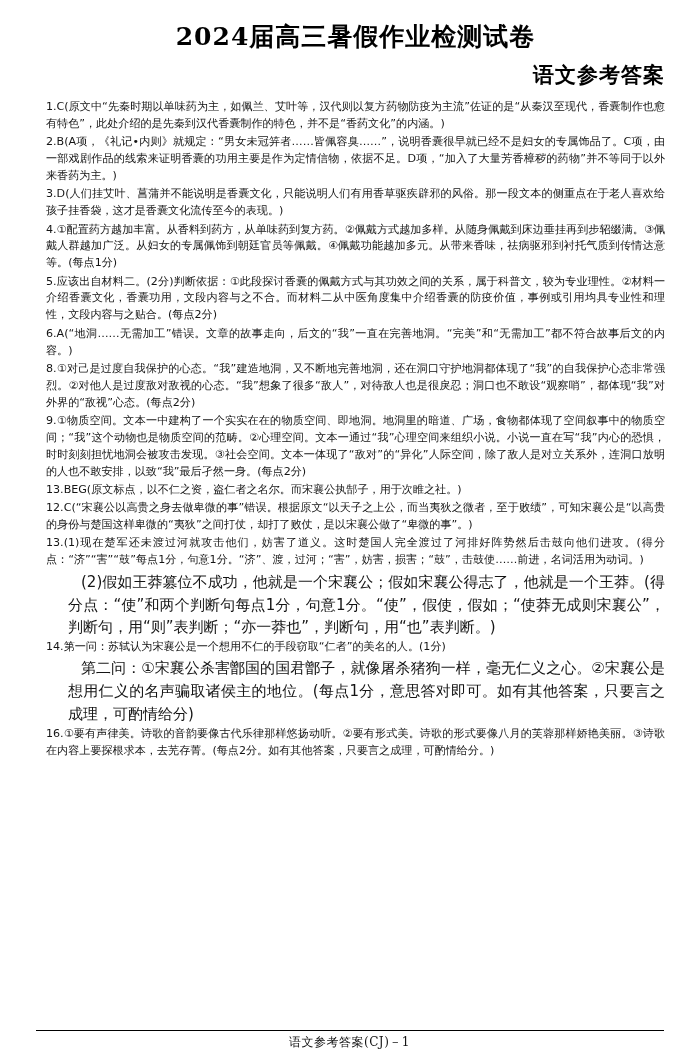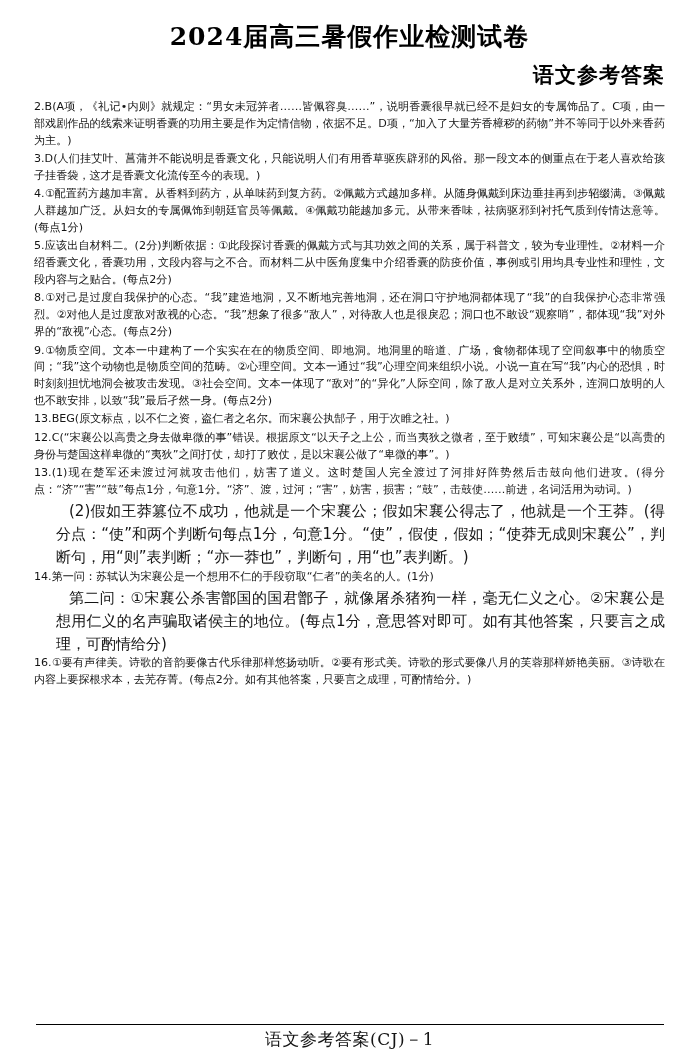--- a/index.html
+++ b/index.html
@@ -11,21 +11,21 @@
     width: 699px;
     min-height: 1057px;
     font-family: "DejaVu Sans", "Liberation Sans", sans-serif;
     color: #141414;
     position: relative;
   }
   .page {
     width: 699px;
     min-height: 1057px;
     box-sizing: border-box;
-    padding: 14px 34px 28px 34px;
+    padding: 14px 34px 28px 46px;
     position: relative;
   }
   .doc-title {
     text-align: center;
     font-family: "DejaVu Serif", "Liberation Serif", serif;
     font-weight: bold;
     font-size: 25px;
     letter-spacing: 1px;
     margin: 6px 0 2px 0;
     color: #000;
@@ -67,52 +67,58 @@
     right: 0;
     bottom: 6px;
     text-align: center;
   }
   .footer-inner {
     display: inline-block;
     border-top: 1.6px solid #000;
     border-bottom: 0;
     padding: 3px 0 0 0;
     width: 628px;
-    font-size: 17px;
+    font-size: 12px;
     font-family: "DejaVu Serif", "Liberation Serif", serif;
     letter-spacing: 0.5px;
   }
 </style>
 </head>
 <body>
 
 <div class="page">
 
   <div class="doc-title">2024届高三暑假作业检测试卷</div>
   <div class="doc-subtitle">语文参考答案</div>
 
   <div class="answers">
 
+    <div class="ans-item">
+      <span class="body">1.C(原文中“先秦时期以单味药为主，如佩兰、艾叶等，汉代则以复方药物防疫为主流”佐证的是“从秦汉至现代，香囊制作也愈有特色”，此处介绍的是先秦到汉代香囊制作的特色，并不是“香药文化”的内涵。)</span>
+    </div>
 
     <div class="ans-item">
       <span class="body">2.B(A项，《礼记•内则》就规定：“男女未冠笄者……皆佩容臭……”，说明香囊很早就已经不是妇女的专属饰品了。C项，由一部戏剧作品的线索来证明香囊的功用主要是作为定情信物，依据不足。D项，“加入了大量芳香樟秽的药物”并不等同于以外来香药为主。)</span>
     </div>
 
     <div class="ans-item">
       <span class="body">3.D(人们挂艾叶、菖蒲并不能说明是香囊文化，只能说明人们有用香草驱疾辟邪的风俗。那一段文本的侧重点在于老人喜欢给孩子挂香袋，这才是香囊文化流传至今的表现。)</span>
     </div>
 
     <div class="ans-item">
       <span class="body">4.①配置药方越加丰富。从香料到药方，从单味药到复方药。②佩戴方式越加多样。从随身佩戴到床边垂挂再到步轺缀满。③佩戴人群越加广泛。从妇女的专属佩饰到朝廷官员等佩戴。④佩戴功能越加多元。从带来香味，祛病驱邪到衬托气质到传情达意等。(每点1分)</span>
     </div>
 
     <div class="ans-item">
       <span class="body">5.应该出自材料二。(2分)判断依据：①此段探讨香囊的佩戴方式与其功效之间的关系，属于科普文，较为专业理性。②材料一介绍香囊文化，香囊功用，文段内容与之不合。而材料二从中医角度集中介绍香囊的防疫价值，事例或引用均具专业性和理性，文段内容与之贴合。(每点2分)</span>
     </div>
 
+    <div class="ans-item">
+      <span class="body">6.A(“地洞……无需加工”错误。文章的故事走向，后文的“我”一直在完善地洞。“完美”和“无需加工”都不符合故事后文的内容。)</span>
+    </div>
 
 
     <div class="ans-item">
       <span class="body">8.①对己是过度自我保护的心态。“我”建造地洞，又不断地完善地洞，还在洞口守护地洞都体现了“我”的自我保护心态非常强烈。②对他人是过度敌对敌视的心态。“我”想象了很多“敌人”，对待敌人也是很戾忍；洞口也不敢设“观察哨”，都体现“我”对外界的“敌视”心态。(每点2分)</span>
     </div>
 
     <div class="ans-item">
       <span class="body">9.①物质空间。文本一中建构了一个实实在在的物质空间、即地洞。地洞里的暗道、广场，食物都体现了空间叙事中的物质空间；“我”这个动物也是物质空间的范畴。②心理空间。文本一通过“我”心理空间来组织小说。小说一直在写“我”内心的恐惧，时时刻刻担忧地洞会被攻击发现。③社会空间。文本一体现了“敌对”的“异化”人际空间，除了敌人是对立关系外，连洞口放明的人也不敢安排，以致“我”最后孑然一身。(每点2分)</span>
     </div>
 

